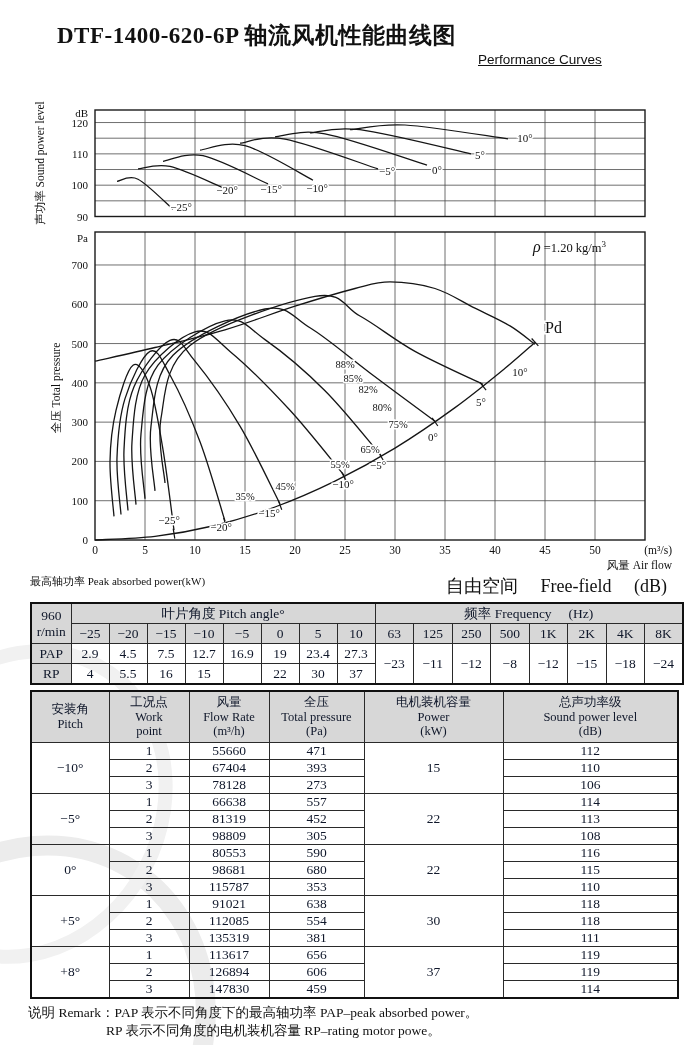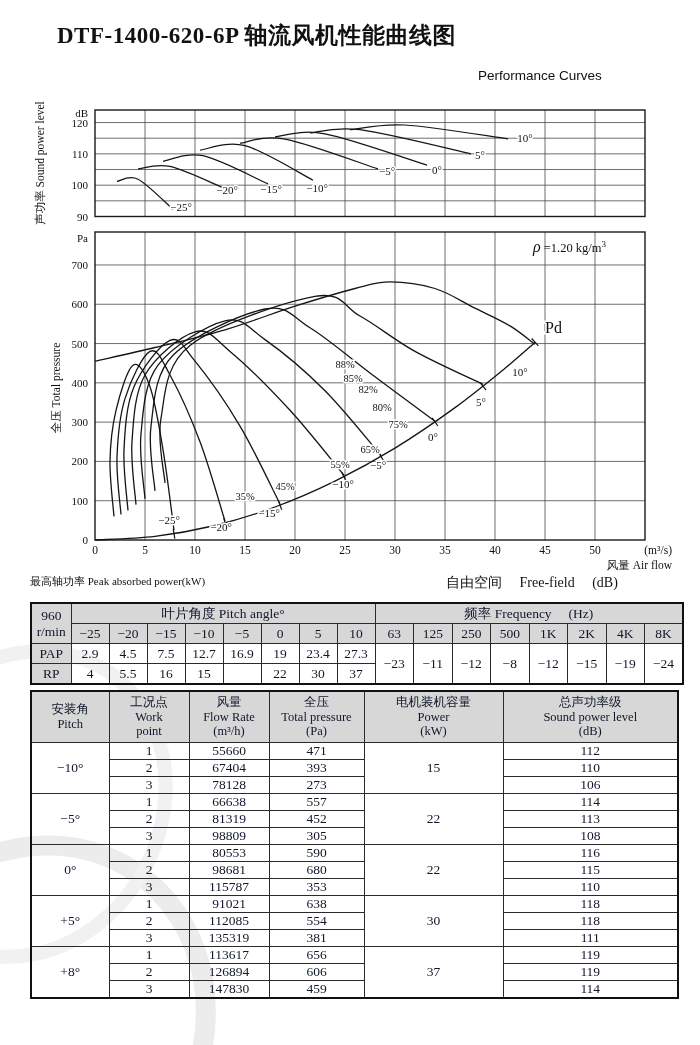--- a/index.html
+++ b/index.html
@@ -1,24 +1,24 @@
 <!DOCTYPE html>
 <html><head>
 <meta charset="utf-8">
 <style>
   html,body{margin:0;padding:0;background:#fff;}
   #page{position:relative;width:684px;height:1045px;background:#ffffff;overflow:hidden;
         font-family:"Liberation Serif",serif;color:#111;}
   #charts{position:absolute;left:0;top:0;z-index:1;}
   #main-title{position:absolute;left:57px;top:20px;font-size:23px;font-weight:bold;
               letter-spacing:0.5px;z-index:2;}
-  #perf-sub{position:absolute;left:478px;top:68px;font-size:13.5px;
-            font-family:"Liberation Sans",sans-serif;z-index:2;}
+  #perf-sub{position:absolute;left:478px;top:52px;font-size:13.5px;
+            font-family:"Liberation Sans",sans-serif;z-index:2;text-decoration:underline;}
   #cap-left{position:absolute;left:30px;top:574px;font-size:11px;z-index:2;}
-  #cap-right{position:absolute;left:446px;top:574px;font-size:14px;z-index:2;}
+  #cap-right{position:absolute;left:446px;top:574px;font-size:18px;z-index:2;}
   #table1-mount{position:absolute;left:30px;top:602px;z-index:2;}
   #table2-mount{position:absolute;left:30px;top:690px;z-index:2;}
   table{border-collapse:collapse;font-family:"Liberation Serif",serif;color:#0f172a;}
   .t1,.t2{border:2px solid #111;}
   .t1 td,.t2 td{border:1px solid #2a2a2a;text-align:center;vertical-align:middle;padding:0 2px;}
   .t1 td{height:19px;font-size:13.5px;}
   .t1 td.hd{background:#d7d7d7;}
   .t2 td.hd{background:#d7d7d7;font-size:12.5px;line-height:14.5px;padding:3px 2px;}
   .t2 td{height:16px;font-size:13.5px;}
   #remark{position:absolute;left:28px;top:1004px;font-size:13.5px;line-height:18px;z-index:2;}
@@ -233,21 +233,21 @@
             <td>16.9</td>
             <td>19</td>
             <td>23.4</td>
             <td>27.3</td>
             <td rowspan="2">−23</td>
             <td rowspan="2">−11</td>
             <td rowspan="2">−12</td>
             <td rowspan="2">−8</td>
             <td rowspan="2">−12</td>
             <td rowspan="2">−15</td>
-            <td rowspan="2">−19</td>
+            <td rowspan="2">−18</td>
             <td rowspan="2">−24</td>
           </tr>
           <tr>
             <td class="hd">RP</td>
             <td>4</td>
             <td>5.5</td>
             <td>16</td>
             <td>15</td>
             <td></td>
             <td>22</td>
@@ -373,13 +373,17 @@
           <tr>
             <td>3</td>
             <td>147830</td>
             <td>459</td>
             <td>114</td>
           </tr>
         </tbody>
       </table>
     </div>
 
+  <div id="remark">
+    <div>说明 Remark：PAP 表示不同角度下的最高轴功率 PAP–peak absorbed power。</div>
+    <div class="l2">RP 表示不同角度的电机装机容量 RP–rating motor powe。</div>
+  </div>
 </div>
 
 </body></html>

